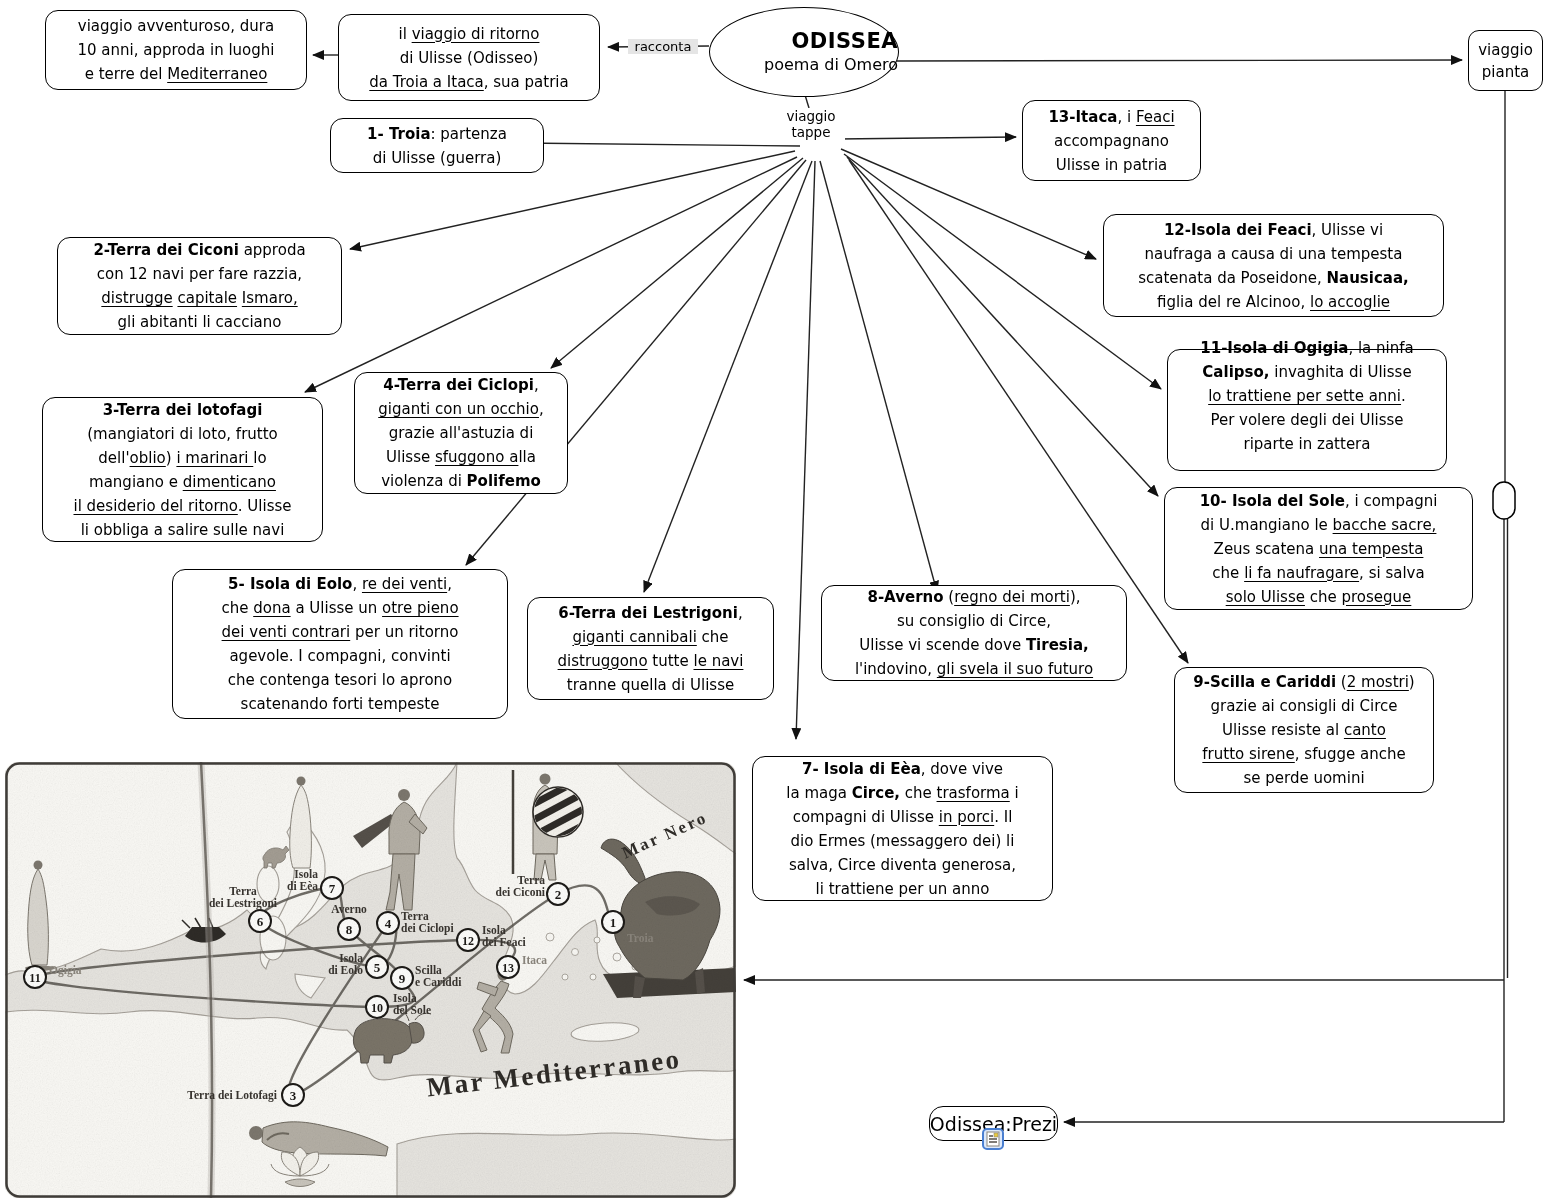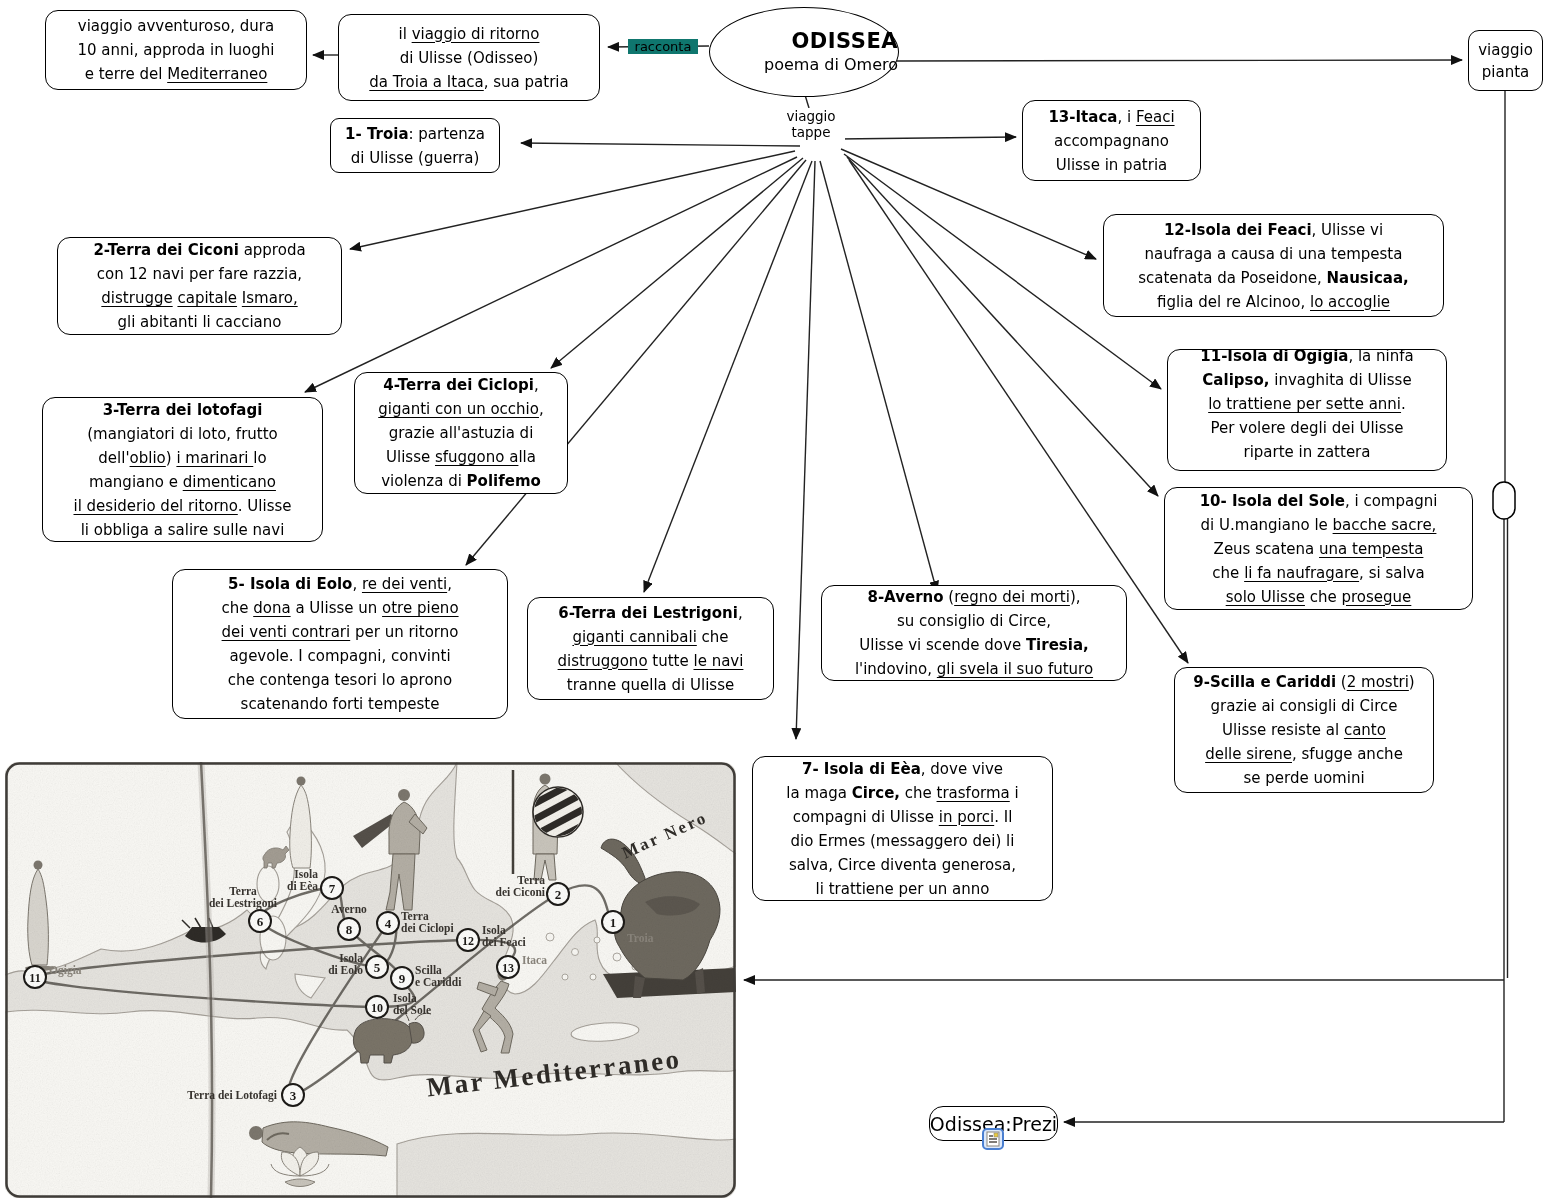--- a/index.html
+++ b/index.html
@@ -6,33 +6,33 @@
   body{
     width:1546px;height:1200px;position:relative;background:#ffffff;
     font-family:"DejaVu Sans","Liberation Sans",sans-serif;color:#000;
     overflow:hidden;
   }
   #connector-layer{position:absolute;left:0;top:0;z-index:1;}
   .node{
     position:absolute;z-index:2;box-sizing:border-box;
     background:#fff;border:1.6px solid #000;border-radius:13px;
     display:flex;flex-direction:column;justify-content:center;align-items:center;
-    font-size:15px;line-height:24px;text-align:center;padding:6px 6px;
+    font-size:15px;line-height:24px;text-align:center;padding:14px 6px;
     white-space:nowrap;
   }
   .node .u, .u{text-decoration:underline;text-underline-offset:3px;}
   .oval{
     position:absolute;z-index:2;box-sizing:border-box;background:#fff;
     border:1.8px solid #000;border-radius:50%;
     display:flex;flex-direction:column;justify-content:center;align-items:flex-end;
   }
   .oval .title{font-weight:bold;font-size:21px;letter-spacing:.5px;line-height:26px;}
   .oval .subtitle{font-size:16px;line-height:22px;}
   .edge-label{
-    position:absolute;z-index:2;background:#0f766e;font-size:13px;line-height:15px;
+    position:absolute;z-index:2;background:#e5e5e5;font-size:13px;line-height:15px;
     text-align:center;padding:0 2px;
   }
   .hub-label{
     position:absolute;z-index:2;font-size:13.5px;line-height:16px;text-align:center;
     background:#fff;padding:0 2px;
   }
   #map-wrap{position:absolute;left:5px;top:762px;width:731px;height:436px;z-index:2;}
   #prezi-icon{position:absolute;left:982px;top:1128px;width:22px;height:22px;z-index:3;}
   #node-prezi{font-size:19px;line-height:20px;border-radius:14px;}
 </style>
@@ -90,21 +90,21 @@
 </div>
 
 <div class="edge-label" style="left:628px;top:39px;width:66px;">
   <span>racconta</span>
 </div>
 
 <div class="hub-label" style="left:777px;top:108px;width:64px;">
   <span>viaggio</span><br><span>tappe</span>
 </div>
 
-<div class="node" style="left:330px;top:118px;width:170px;height:55px;border-radius:9px;">
+<div class="node" style="left:330px;top:118px;width:214px;height:55px;">
   <div><span style="font-weight: bold;">1- Troia</span><span>: partenza</span><br><span>di Ulisse (guerra)</span></div>
 </div>
 
 <div class="node" style="left:1022px;top:100px;width:179px;height:81px;">
   <div><span style="font-weight: bold;">13-Itaca</span><span>, i </span><span class="u">Feaci</span><br><span>accompagnano</span><br><span>Ulisse in patria</span></div>
 </div>
 
 <div class="node" style="left:57px;top:237px;width:285px;height:98px;">
   <div><span style="font-weight: bold;">2-Terra dei Ciconi</span><span> approda</span><br><span>con 12 navi per fare razzia,</span><br><span class="u">distrugge</span><span> </span><span class="u">capitale</span><span> </span><span class="u">Ismaro,</span><br><span>gli abitanti li cacciano</span></div>
 </div>
@@ -135,21 +135,21 @@
 
 <div class="node" style="left:527px;top:597px;width:247px;height:103px;">
   <div><span style="font-weight: bold;">6-Terra dei Lestrigoni</span><span>,</span><br><span class="u">giganti cannibali</span><span> che</span><br><span class="u">distruggono</span><span> tutte </span><span class="u">le navi</span><br><span>tranne quella di Ulisse</span></div>
 </div>
 
 <div class="node" style="left:821px;top:585px;width:306px;height:96px;">
   <div><span style="font-weight: bold;">8-Averno</span><span> (</span><span class="u">regno dei morti</span><span>),</span><br><span>su consiglio di Circe,</span><br><span>Ulisse vi scende dove </span><span style="font-weight: bold;">Tiresia,</span><br><span>l'indovino, </span><span class="u">gli svela il suo futuro</span></div>
 </div>
 
 <div class="node" style="left:1174px;top:667px;width:260px;height:126px;">
-  <div><span style="font-weight: bold;">9-Scilla e Cariddi</span><span> (</span><span class="u">2 mostri</span><span>)</span><br><span>grazie ai consigli di Circe</span><br><span>Ulisse resiste al </span><span class="u">canto </span><br><span class="u">delle sirene</span><span>, sfugge anche</span><br><span>se perde uomini</span></div>
+  <div><span style="font-weight: bold;">9-Scilla e Cariddi</span><span> (</span><span class="u">2 mostri</span><span>)</span><br><span>grazie ai consigli di Circe</span><br><span>Ulisse resiste al </span><span class="u">canto </span><br><span class="u">frutto sirene</span><span>, sfugge anche</span><br><span>se perde uomini</span></div>
 </div>
 
 <div class="node" style="left:752px;top:744px;width:301px;height:145px;margin-top:12px;">
   <div><span style="font-weight: bold;">7- Isola di Eèa</span><span>, dove vive</span><br><span>la maga </span><span style="font-weight: bold;">Circe,</span><span> che </span><span class="u">trasforma</span><span> i</span><br><span>compagni di Ulisse </span><span class="u">in porci</span><span>. Il</span><br><span>dio Ermes (messaggero dei) li</span><br><span>salva, Circe diventa generosa,</span><br><span>li trattiene per un anno</span></div>
 </div>
 
 <div class="node" id="node-prezi" style="left:929px;top:1106px;width:129px;height:35px;">
   <div>Odissea:Prezi</div>
 </div>
 

